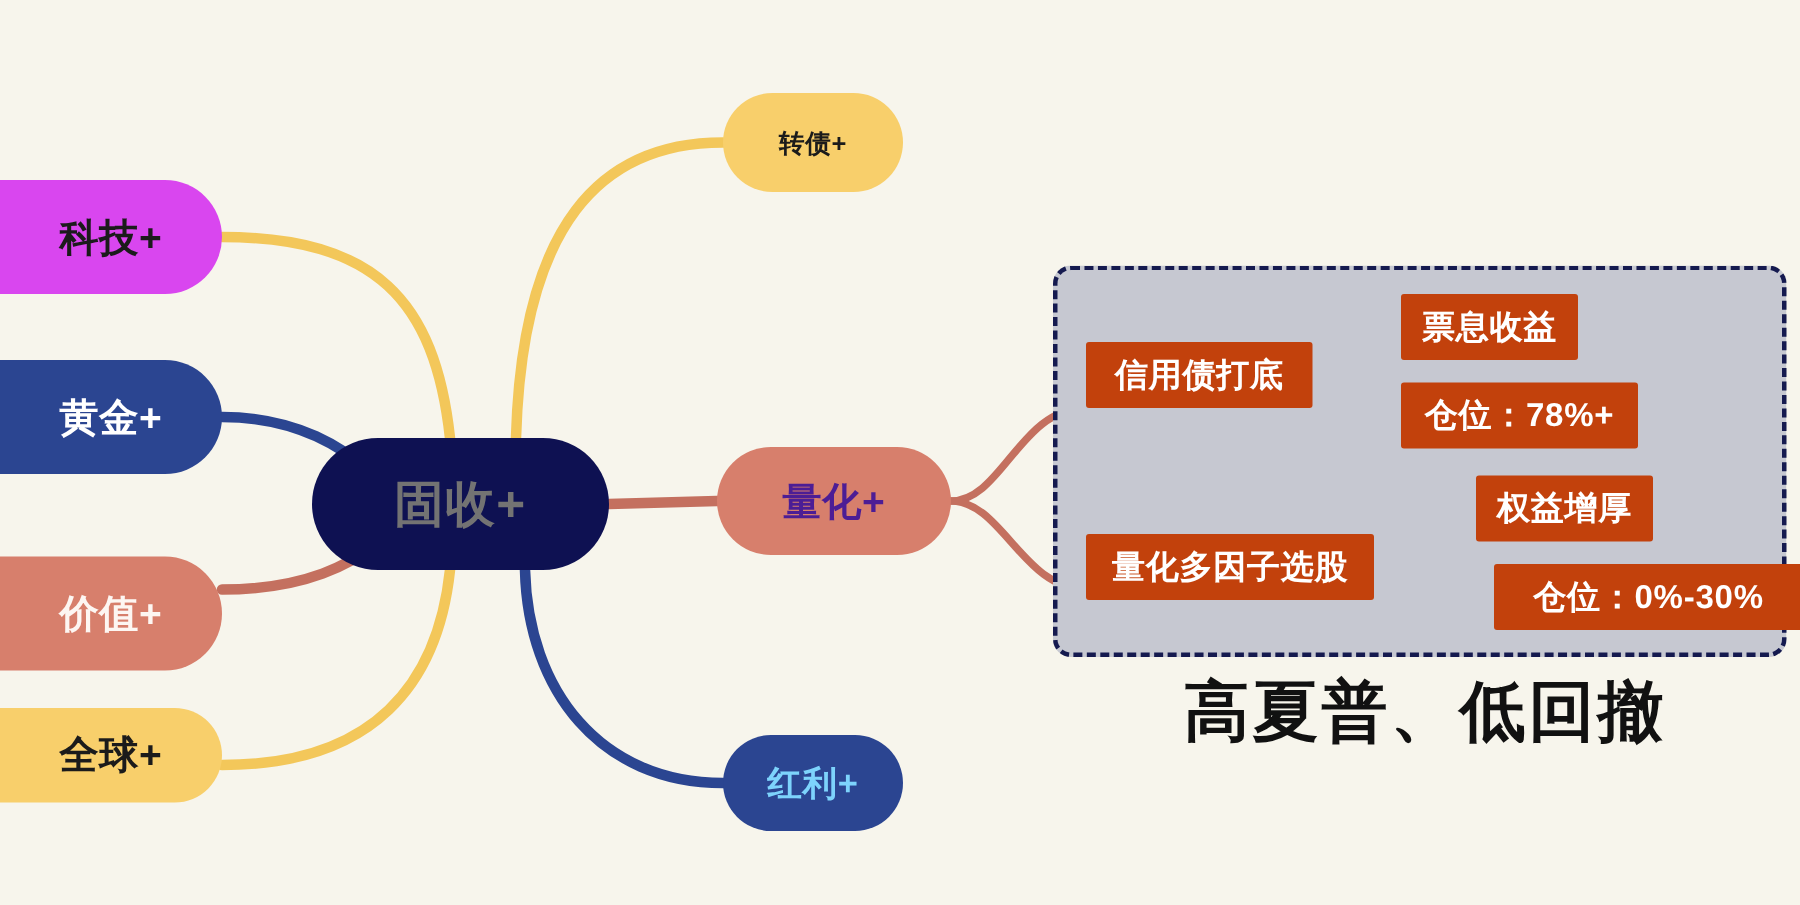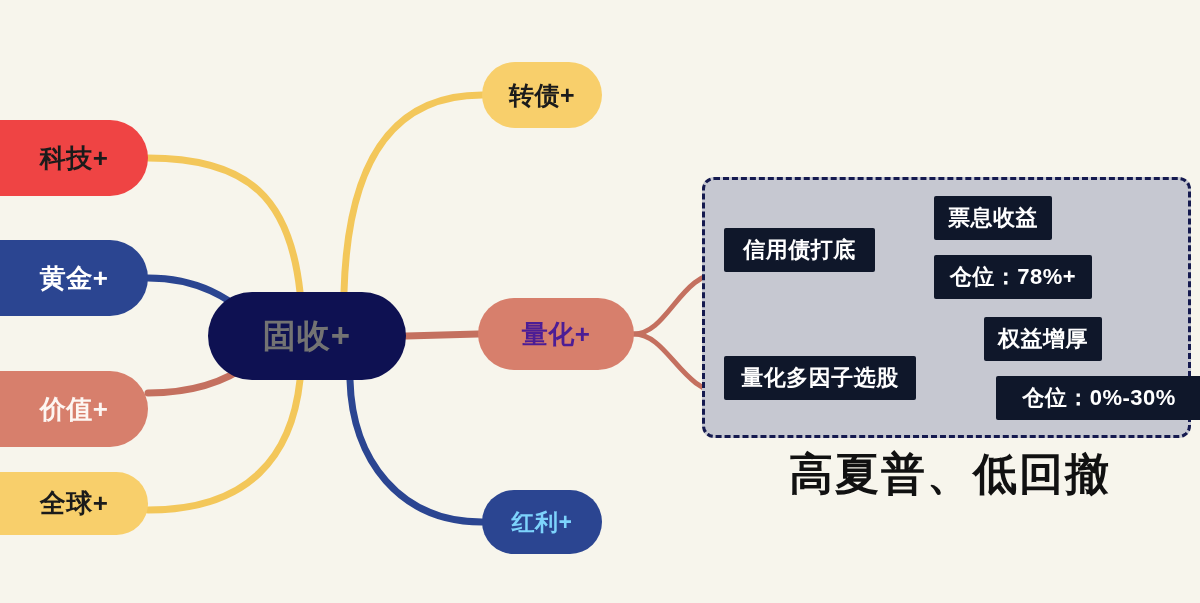--- a/index.html
+++ b/index.html
@@ -36,21 +36,21 @@
     box-sizing: border-box;
     white-space: nowrap;
     letter-spacing: 0.5px;
   }
   
   .pill {
     border-radius: 999px;
   }
   .n-keji {
     left: 0px; top: 120px; width: 148px; height: 76px;
-    background: #ef4444; color: #1b1b1b;
+    background: #d946ef; color: #1b1b1b;
     font-size: 26px; font-weight: 700;
     border-radius: 0 999px 999px 0;
   }
   .n-huangjin {
     left: 0px; top: 240px; width: 148px; height: 76px;
     background: #2b4591; color: #ffffff;
     font-size: 26px; font-weight: 700;
     border-radius: 0 999px 999px 0;
   }
   .n-jiazhi {
@@ -62,21 +62,21 @@
   }
   .n-quanqiu {
     left: 0px; top: 472px; width: 148px; height: 63px;
     background: #f8cf6b; color: #1b1b1b;
     font-size: 26px; font-weight: 700;
     border-radius: 0 999px 999px 0;
   }
   .n-zhuanzhai {
     left: 482px; top: 62px; width: 120px; height: 66px;
     background: #f8cf6b; color: #1b1b1b;
-    font-size: 25px; font-weight: 700;
+    font-size: 17px; font-weight: 700;
   }
   .n-hongli {
     left: 482px; top: 490px; width: 120px; height: 64px;
     background: #2b4591; color: #7dd3fc;
     font-size: 23px; font-weight: 700;
   }
   .n-lianghua {
     left: 478px; top: 298px; width: 156px; height: 72px;
     background: #d77f6c; color: #4c1d95;
     font-size: 26px; font-weight: 700;
@@ -94,21 +94,21 @@
     left: 702px; top: 177px;
     width: 489px; height: 261px;
     background: #c6c8d1;
     border: 3px dashed #151a4f;
     border-radius: 12px;
     box-sizing: border-box;
   }
   
   .rect {
     border-radius: 2px;
-    background: #0f172a;
+    background: #c2410c;
     color: #ffffff;
     font-weight: 700;
   }
   .n-xinyong {
     left: 724px; top: 228px; width: 151px; height: 44px;
     font-size: 22px;
   }
   .n-piaoxi {
     left: 934px; top: 196px; width: 118px; height: 44px;
     font-size: 22px;

